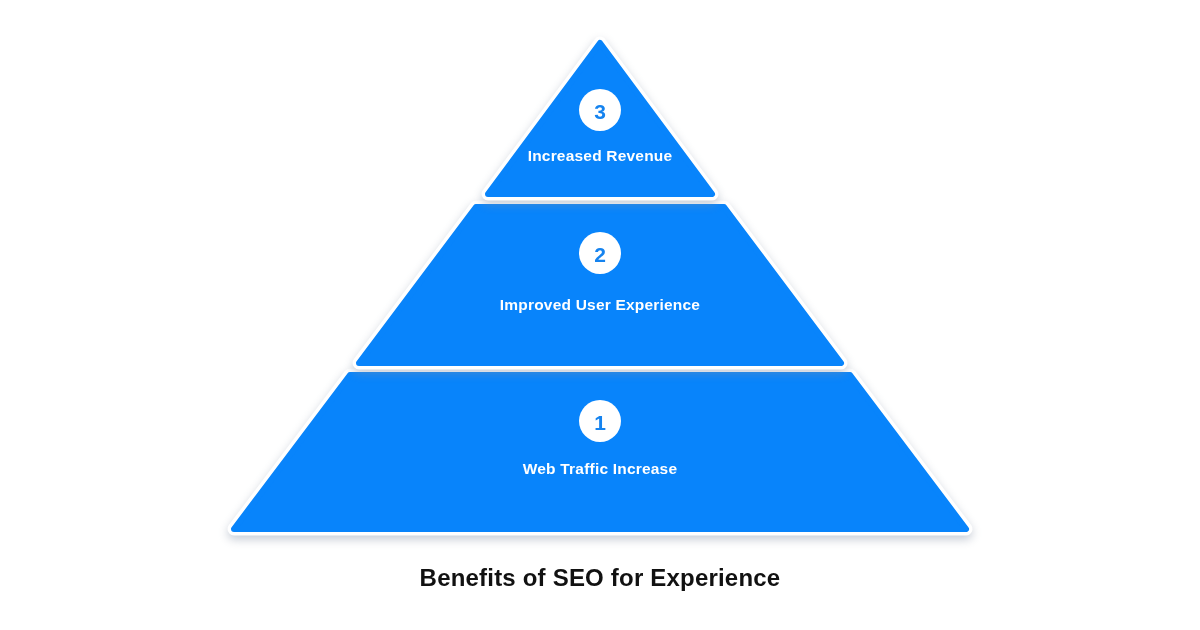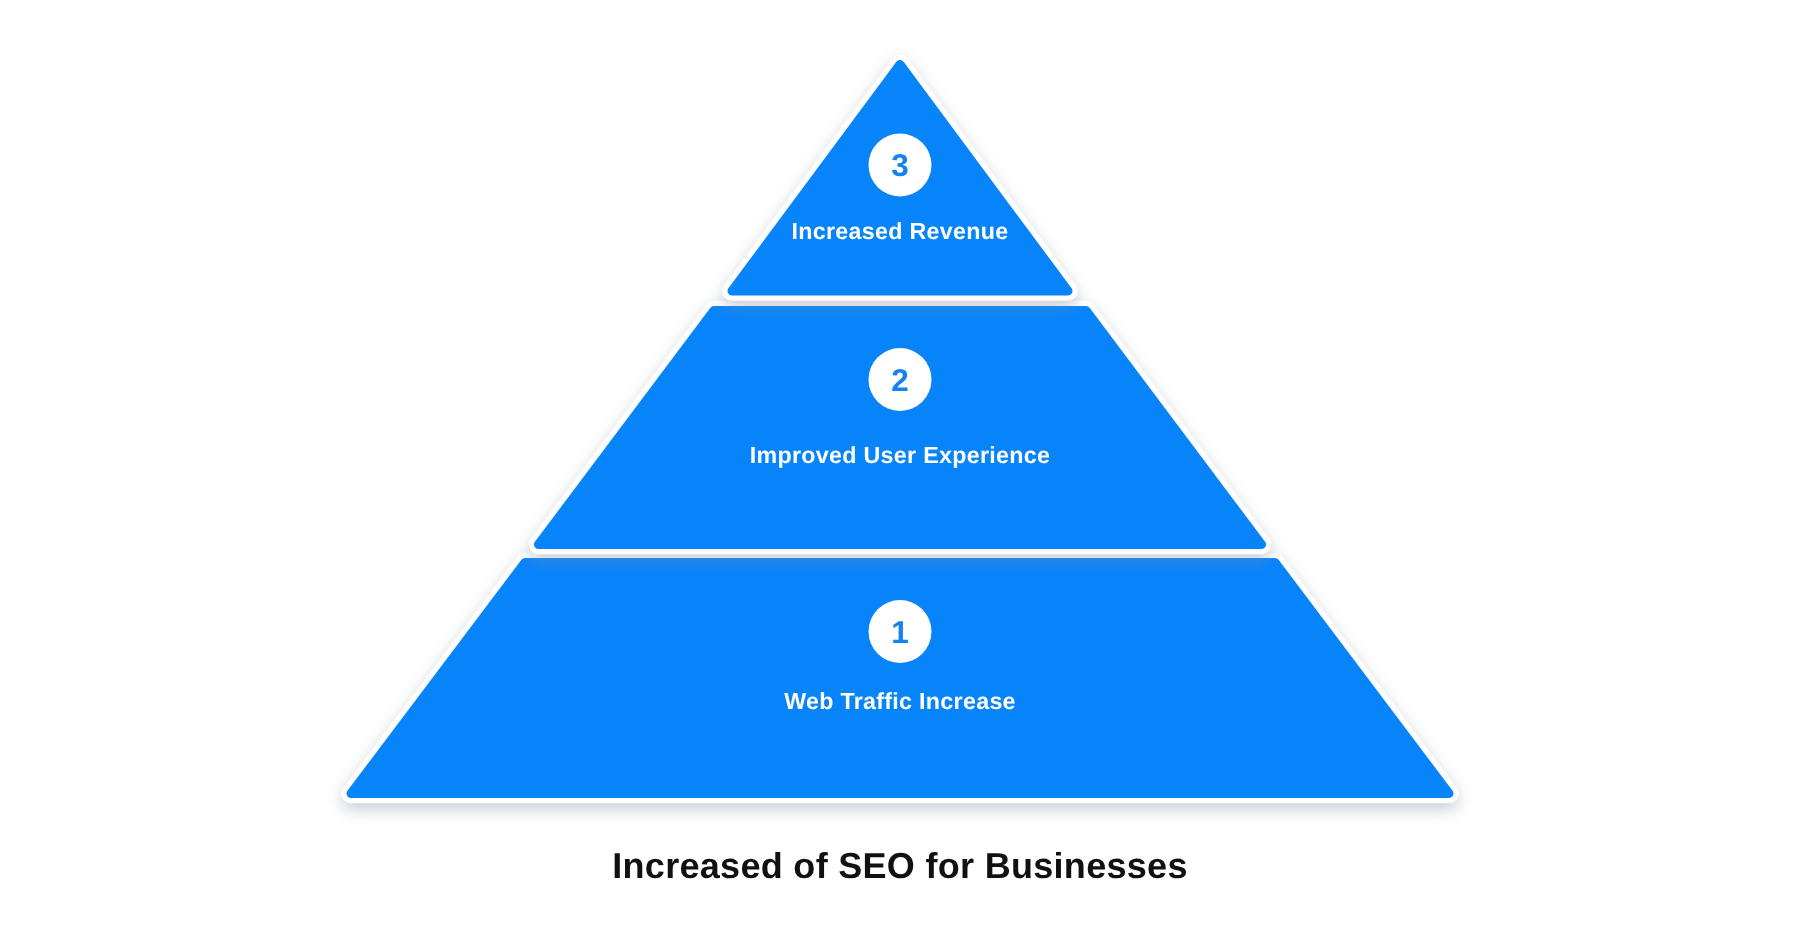--- a/index.html
+++ b/index.html
@@ -106,15 +106,15 @@
     <text class="lvl-label" x="600" y="304">Improved User Experience</text>
 
     <g>
       <circle class="badge-circle" cx="600" cy="421" r="21"></circle>
       <text class="badge-num" x="600" y="422">1</text>
     </g>
     <text class="lvl-label" x="600" y="468">Web Traffic Increase</text>
 
   </svg>
 
-  <div class="diagram-title">Increased of SEO for Businesses</div>
+  <div class="diagram-title">Benefits of SEO for Experience</div>
 
 </div>
 
 </body></html>

